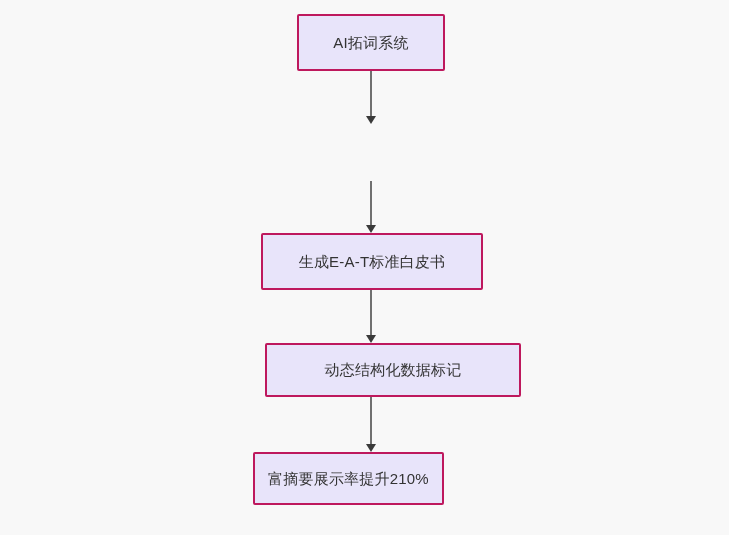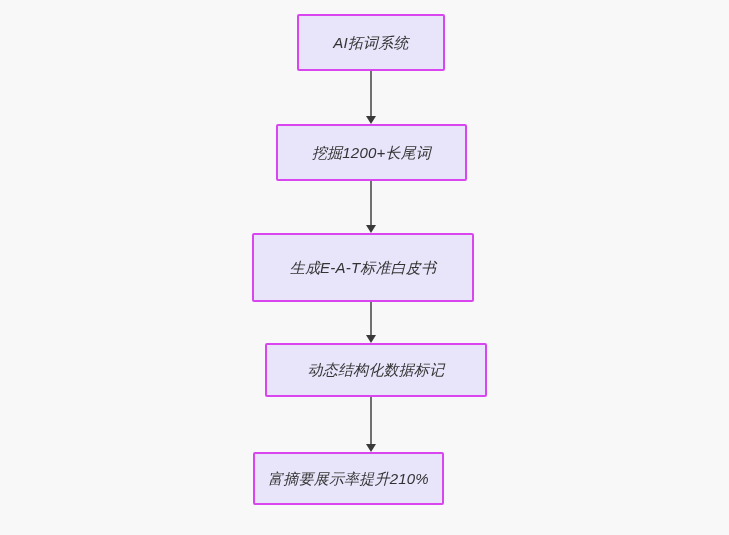--- a/index.html
+++ b/index.html
@@ -19,44 +19,43 @@
     position: relative;
     width: 729px;
     height: 535px;
     background: #f8f8f8;
   }
 
   .node {
     position: absolute;
     box-sizing: border-box;
     background: #e8e4fa;
-    border: 2px solid #d946ef;
+    border: 2px solid #be185d;
     border-radius: 2px;
     display: flex;
     align-items: center;
     justify-content: center;
     z-index: 2;
-    font-style: italic;
   }
 
   .node-label {
     font-size: 15px;
     line-height: 1.3;
     color: #333333;
     letter-spacing: 0.2px;
     text-align: center;
     white-space: nowrap;
     user-select: none;
   }
 
   
   .node-1 { left: 297px; top: 14px;  width: 148px; height: 57px; }
   .node-2 { left: 276px; top: 124px; width: 191px; height: 57px; }
-  .node-3 { left: 252px; top: 233px; width: 222px; height: 69px; align-items: center; }
-  .node-4 { left: 265px; top: 343px; width: 222px; height: 54px; }
+  .node-3 { left: 261px; top: 233px; width: 222px; height: 57px; align-items: center; }
+  .node-4 { left: 265px; top: 343px; width: 256px; height: 54px; }
   .node-5 { left: 253px; top: 452px; width: 191px; height: 53px; }
 
   
   .connector {
     position: absolute;
     z-index: 1;
   }
   .connector-line {
     position: absolute;
     left: 0;
@@ -97,23 +96,20 @@
 
   <div class="node node-1">
     <span class="node-label">AI拓词系统</span>
   </div>
 
   <div class="connector conn-1">
     <div class="connector-line"></div>
     <div class="connector-arrow"></div>
   </div>
 
-  <div class="node node-2">
-    <span class="node-label">挖掘1200+长尾词</span>
-  </div>
 
   <div class="connector conn-2">
     <div class="connector-line"></div>
     <div class="connector-arrow"></div>
   </div>
 
   <div class="node node-3">
     <span class="node-label">生成E-A-T标准白皮书</span>
   </div>
 

